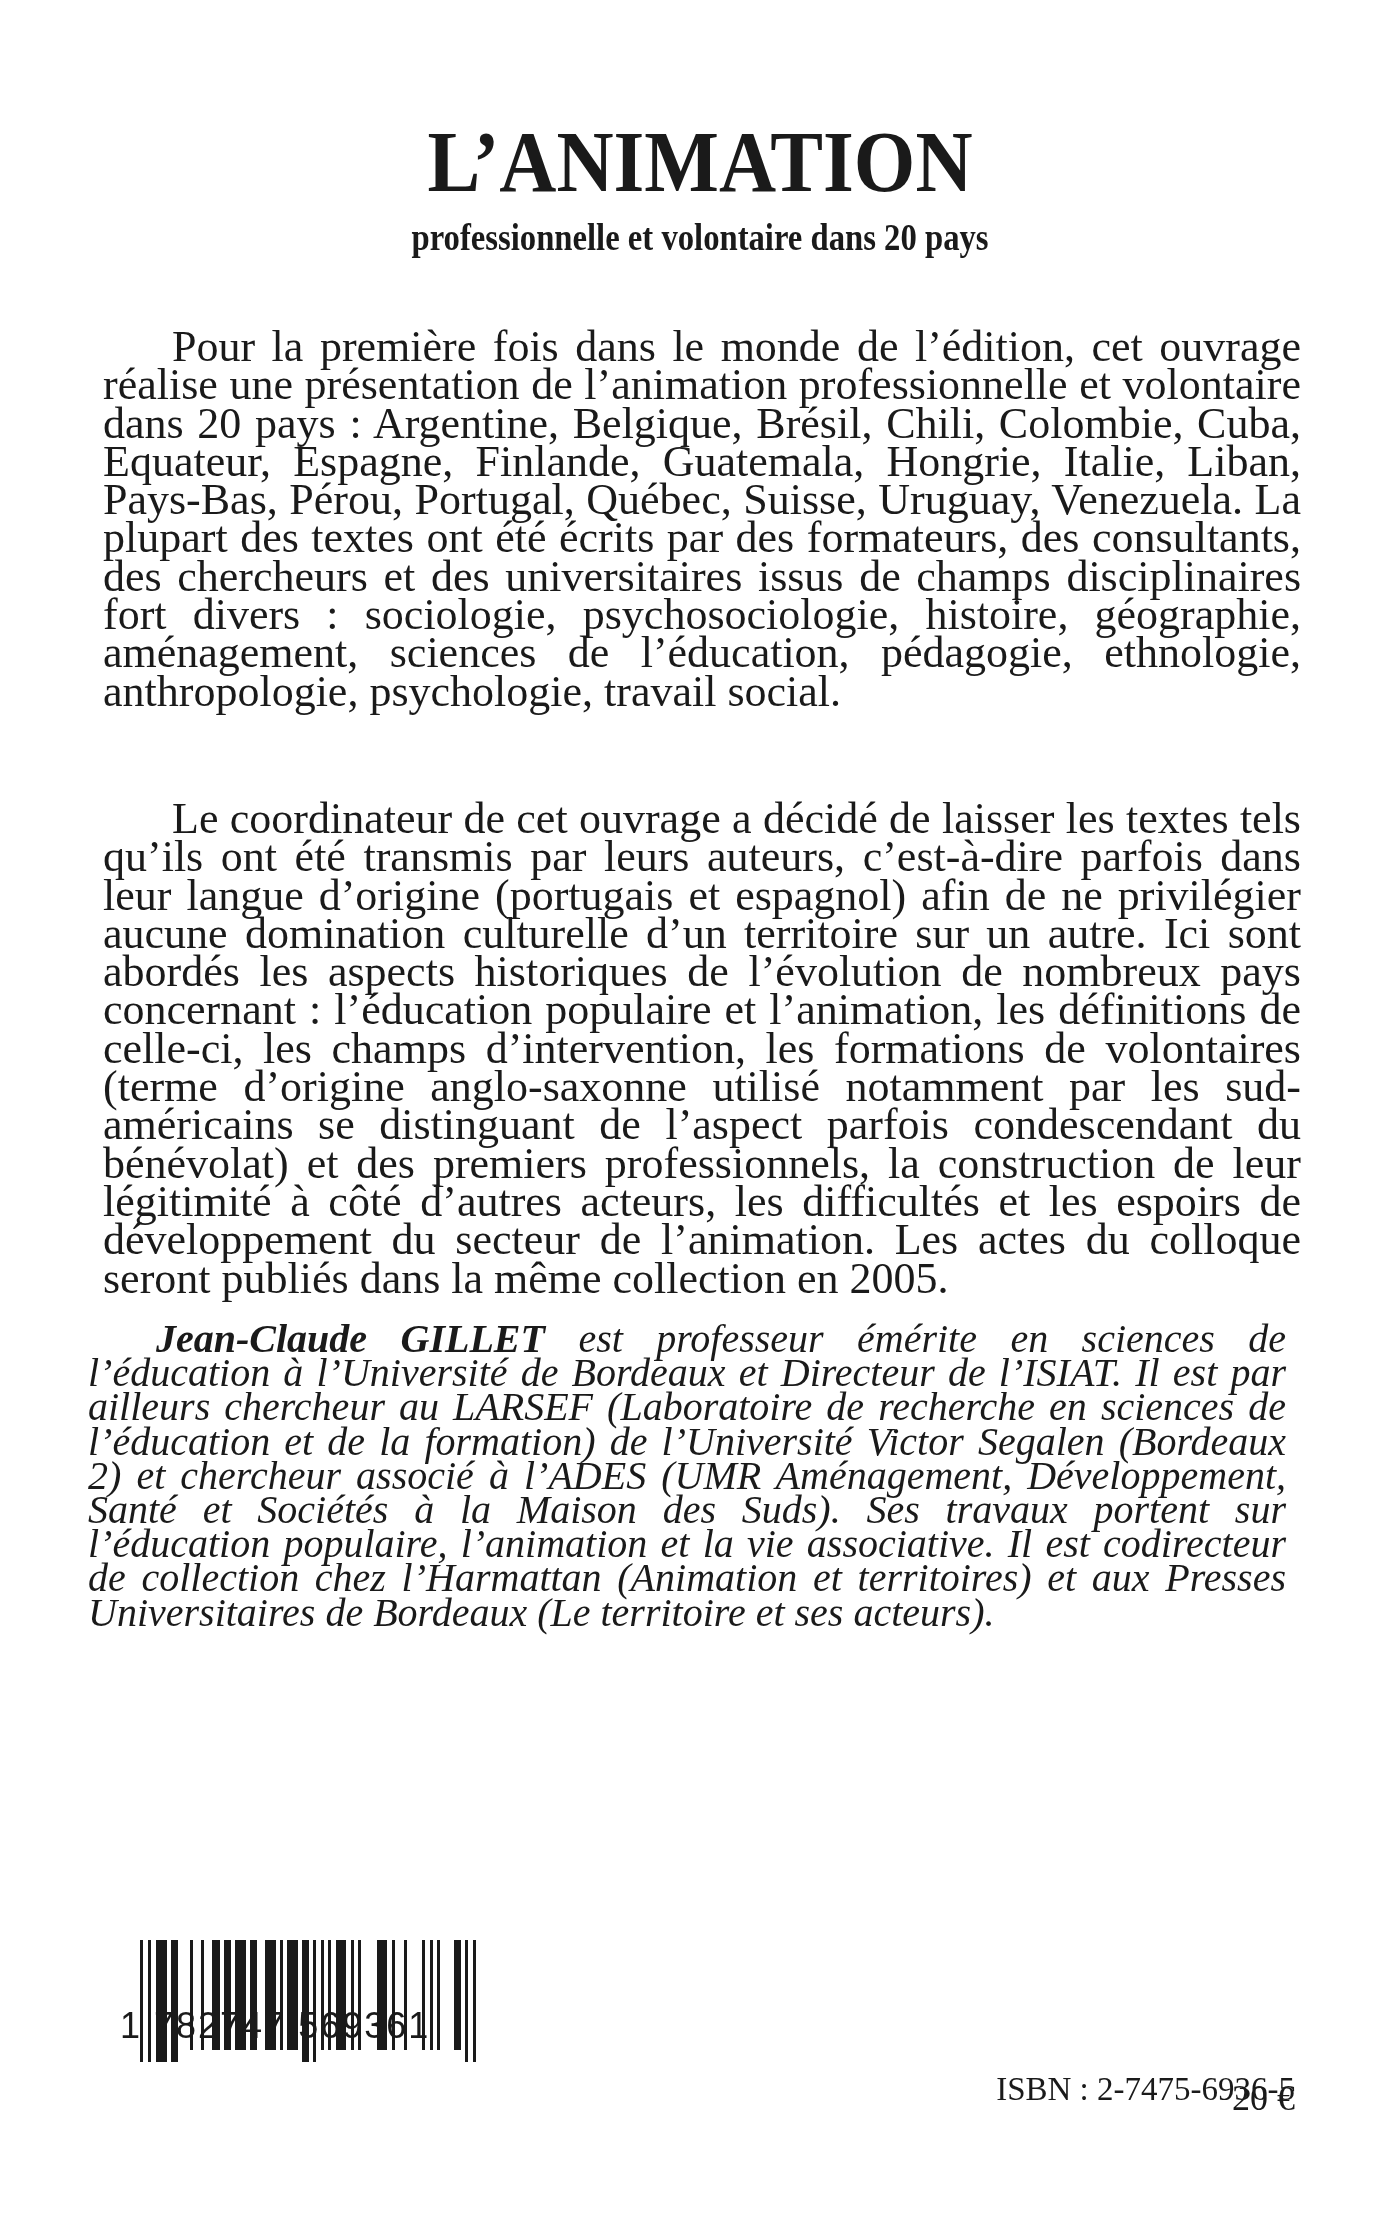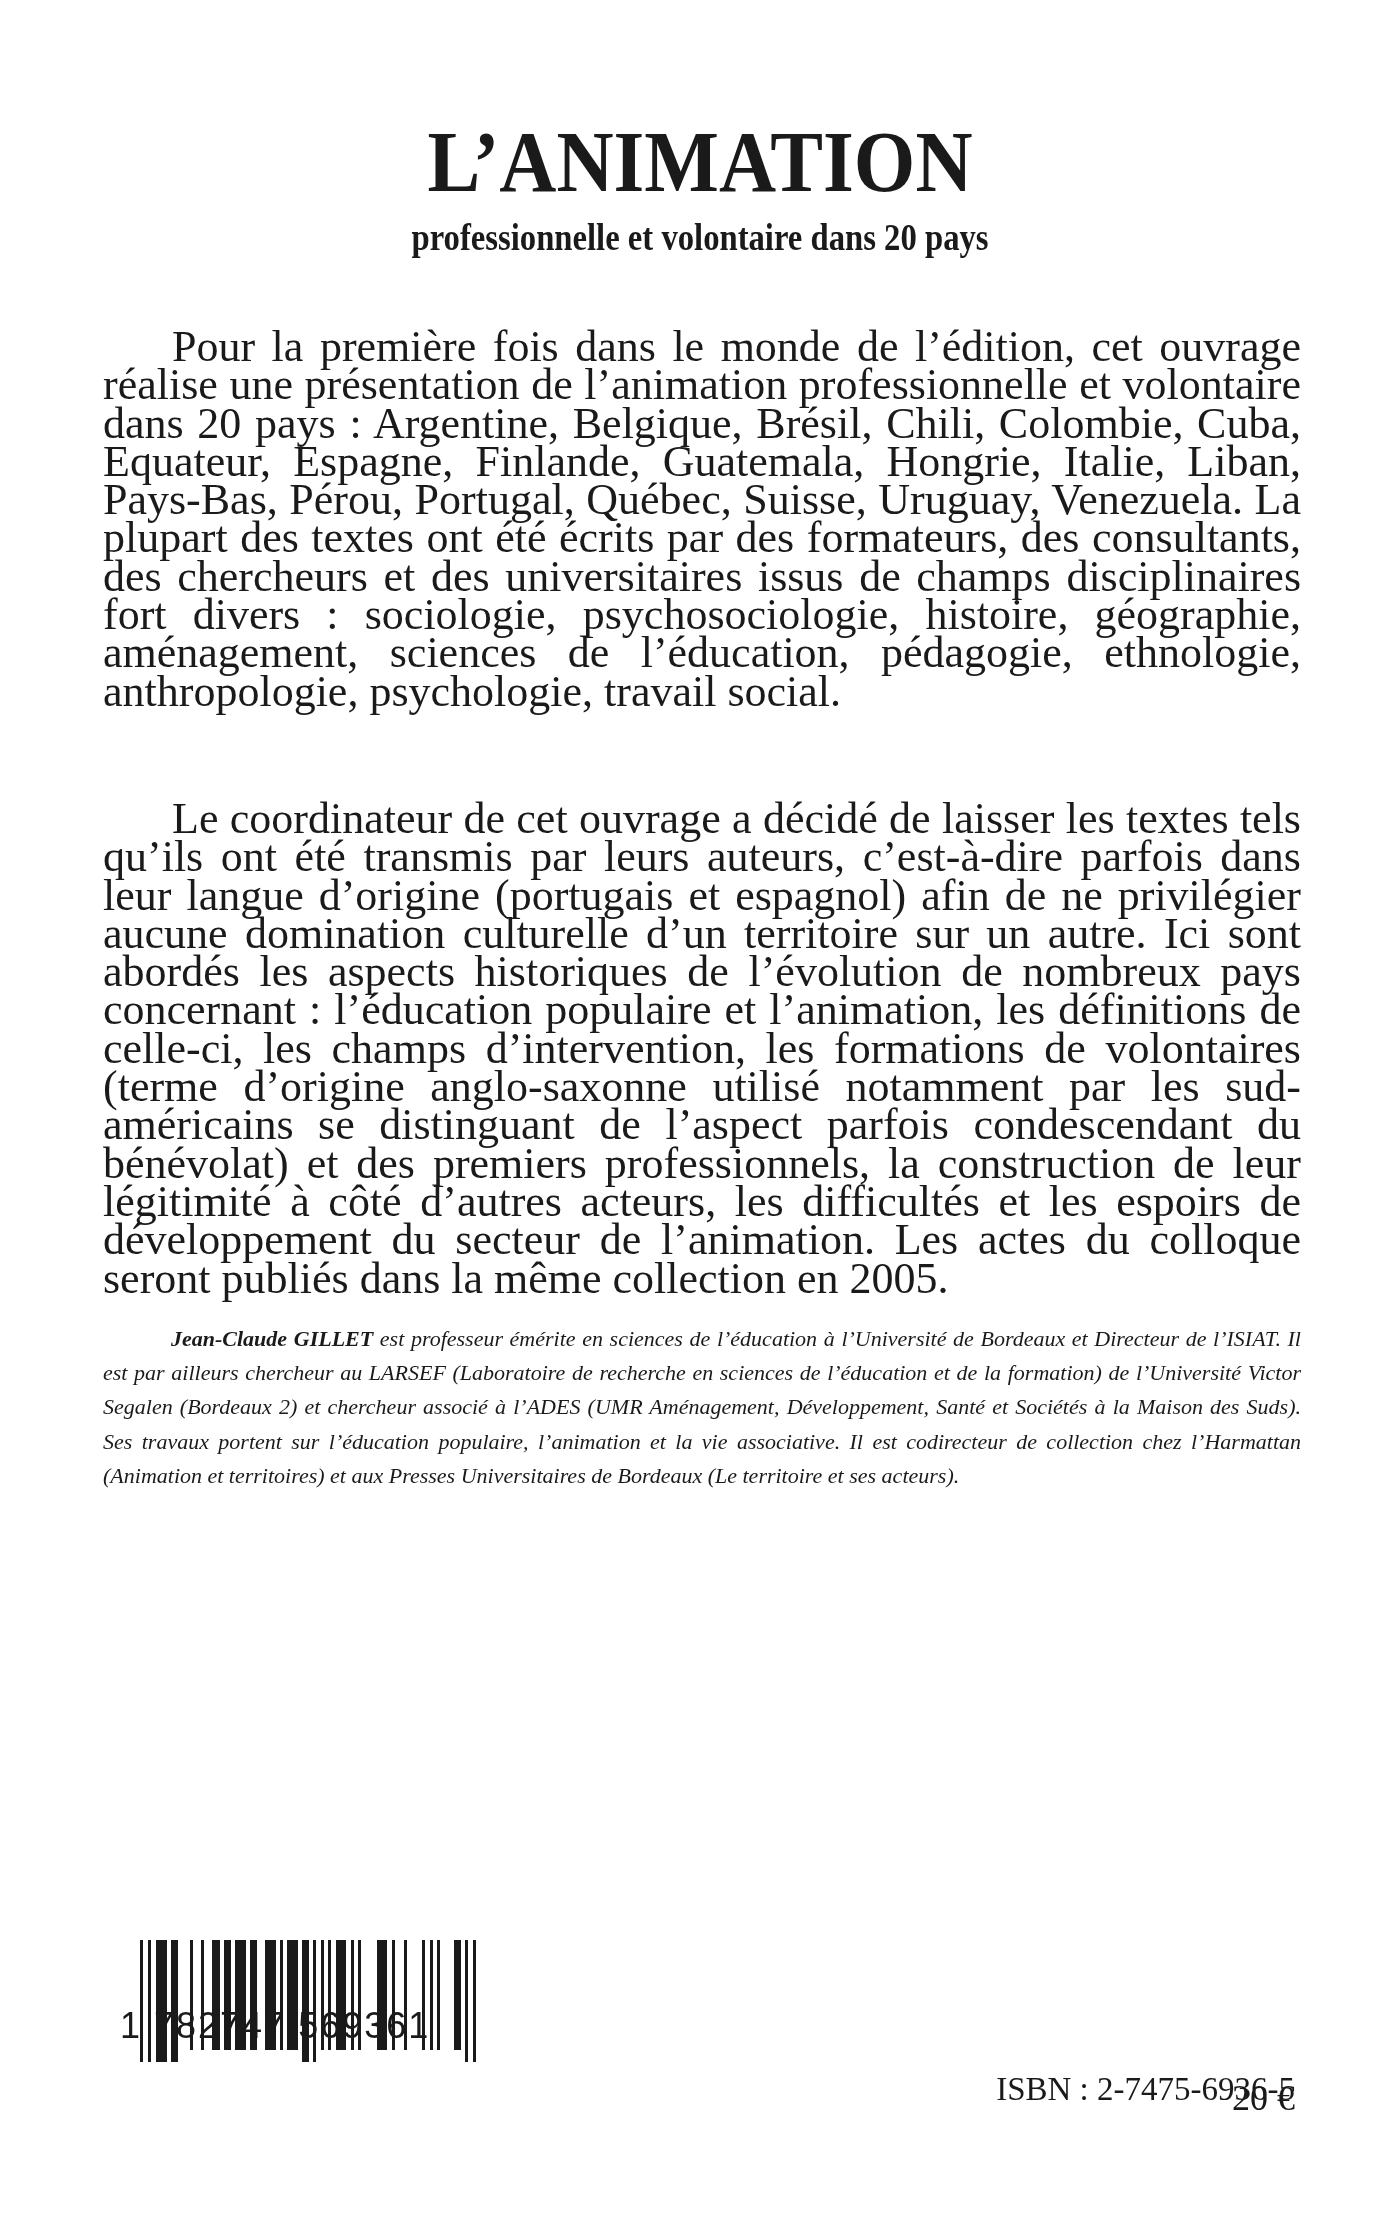--- a/index.html
+++ b/index.html
@@ -18,22 +18,22 @@
     transform: scaleX(0.86); transform-origin: center;
   }
   .body {
     position: absolute; left: 103px; width: 1198px;
     font-size: 44px; line-height: 38.3px; text-align: justify;
   }
   .body p { margin: 0; text-indent: 69px; }
   #para1 { top: 328px; }
   #para2 { top: 800px; }
   .bio {
-    position: absolute; left: 103px; width: 1198px; top: 1322px;
-    font-size: 22px; line-height: 34.2px; text-align: justify; font-style: italic;
+    position: absolute; left: 88px; width: 1198px; top: 1322px;
+    font-size: 40px; line-height: 34.2px; text-align: justify; font-style: italic;
   }
   .bio p { margin: 0; text-indent: 68px; }
   .bio .author { font-weight: bold; }
   .barcode {
     position: absolute; left: 140px; top: 1940px; width: 340px; height: 122px;
   }
   .barcode-digits {
     position: absolute; left: 120px; top: 2005px; width: 380px;
     font-family: "Liberation Sans", "DejaVu Sans", sans-serif; font-size: 36px;
     letter-spacing: 2px; background: transparent;

